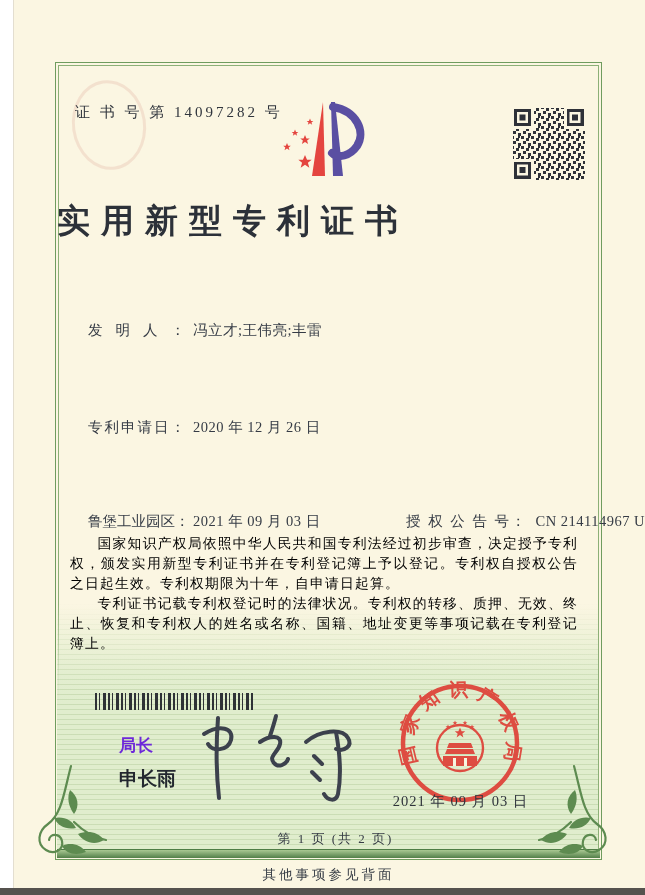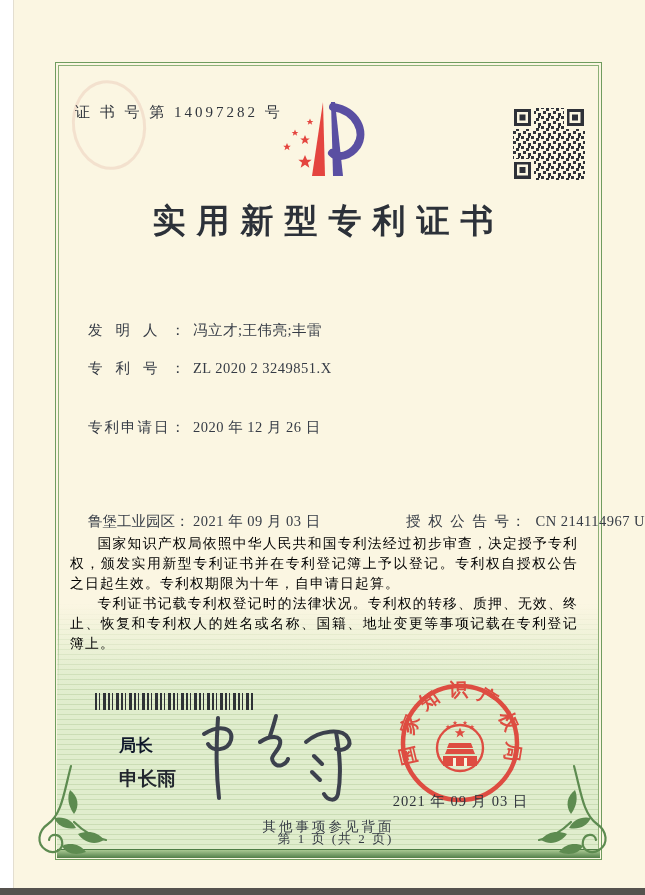--- a/index.html
+++ b/index.html
@@ -19,43 +19,43 @@
   .bottom-bar{position:absolute;left:57px;top:849px;width:543px;height:8px;
        background:linear-gradient(#a9c892,#527f49);border-top:1px solid #4e7d45;z-index:5;}
   .flourish{position:absolute;width:74px;height:100px;z-index:6;}
   .flourish.left{left:34px;top:762px;}
   .flourish.right{left:537px;top:762px;transform:scaleX(-1);}
   .watermark{position:absolute;left:72px;top:80px;width:68px;height:84px;border:3px solid rgba(205,118,103,.16);
        border-radius:50%;transform:rotate(-8deg);}
   .cert-no{position:absolute;left:75px;top:103px;font-size:15px;letter-spacing:3px;color:#30353d;}
   .logo{position:absolute;left:265px;top:90px;width:110px;height:95px;}
   .qr{position:absolute;left:511px;top:106px;width:76px;height:76px;}
-  .title{position:absolute;left:57px;top:199px;width:543px;text-align:center;
+  .title{position:absolute;left:57px;top:199px;width:543px;
        font-size:33px;font-weight:bold;letter-spacing:11px;color:#2c3139;}
   .row{position:absolute;left:88px;font-size:14.5px;color:#353b45;white-space:nowrap;}
   .row .lbl{display:inline-block;width:97px;text-align:justify;text-align-last:justify;color:#353b45;}
   .row .val{margin-left:8px;letter-spacing:.5px;}
   .grant2{position:absolute;left:318px;top:0;}
   .grant2 .lbl2{letter-spacing:2px;}
   .body-text{position:absolute;left:70px;top:534px;width:508px;font-size:13.8px;line-height:20px;
        letter-spacing:1.2px;color:#000000;text-align:justify;}
   .body-text p{margin:0;text-indent:2em;}
   .barcode{position:absolute;left:95px;top:693px;width:160px;height:17px;z-index:7;
        background:repeating-linear-gradient(90deg,#2f3237 0 2px,rgba(0,0,0,0) 2px 4px,#2f3237 4px 5px,rgba(0,0,0,0) 5px 8px,#2f3237 8px 11px,rgba(0,0,0,0) 11px 13px);}
-  .sig-title{position:absolute;left:119px;top:734px;font-size:17px;font-weight:bold;color:#0f172a;z-index:7;
+  .sig-title{position:absolute;left:119px;top:734px;font-size:17px;font-weight:bold;color:#6d28d9;z-index:7;
        font-family:"Liberation Sans","DejaVu Sans",sans-serif;}
   .sig-name{position:absolute;left:119px;top:766px;font-size:19px;font-weight:bold;color:#23282f;z-index:7;
        font-family:"Liberation Sans","DejaVu Sans",sans-serif;}
   .signature{position:absolute;left:190px;top:700px;width:165px;height:110px;z-index:7;}
   .seal{position:absolute;left:393px;top:676px;width:134px;height:134px;z-index:8;opacity:.92;}
   .seal-date{position:absolute;left:388px;top:792px;width:145px;text-align:center;font-size:14.5px;
        letter-spacing:1px;color:#2f343c;z-index:9;}
   .page-info{position:absolute;left:64px;top:830px;width:543px;text-align:center;font-size:13px;
        letter-spacing:2px;color:#363c45;z-index:7;}
-  .back-note{position:absolute;left:57px;top:818px;width:543px;text-align:center;font-size:13.5px;
+  .back-note{position:absolute;left:57px;top:866px;width:543px;text-align:center;font-size:13.5px;
        letter-spacing:3px;color:#363c45;}
 </style>
 </head>
 <body>
 
 <div class="paper">
 
   <div class="frame-outer"></div>
   <div class="frame-inner"></div>
 
@@ -138,23 +138,20 @@
       <rect x="3" y="56" width="17" height="17" fill="#2e3138"></rect>
       <rect x="6" y="58.5" width="11" height="11" fill="#fbf6e2"></rect>
       <rect x="8.5" y="61" width="6" height="6" fill="#2e3138"></rect>
     </g>
   </svg>
 
   <div class="title">实用新型专利证书</div>
 
   <div class="row" style="top:321px">
     <span class="lbl">发明人：</span><span class="val">冯立才;王伟亮;丰雷</span>
-  </div>
-  <div class="row" style="top:359px">
-    <span class="lbl">专利号：</span><span class="val">ZL 2020 2 3249851.X</span>
   </div>
   <div class="row" style="top:418px">
     <span class="lbl">专利申请日：</span><span class="val">2020 年 12 月 26 日</span>
   </div>
   <div class="row" style="top:512px">
     <span class="lbl">鲁堡工业园区：</span><span class="val">2021 年 09 月 03 日</span>
     <span class="grant2"><span class="lbl2">授 权 公 告 号：</span><span class="val">CN 214114967 U</span></span>
   </div>
 
   <div class="body-text">

